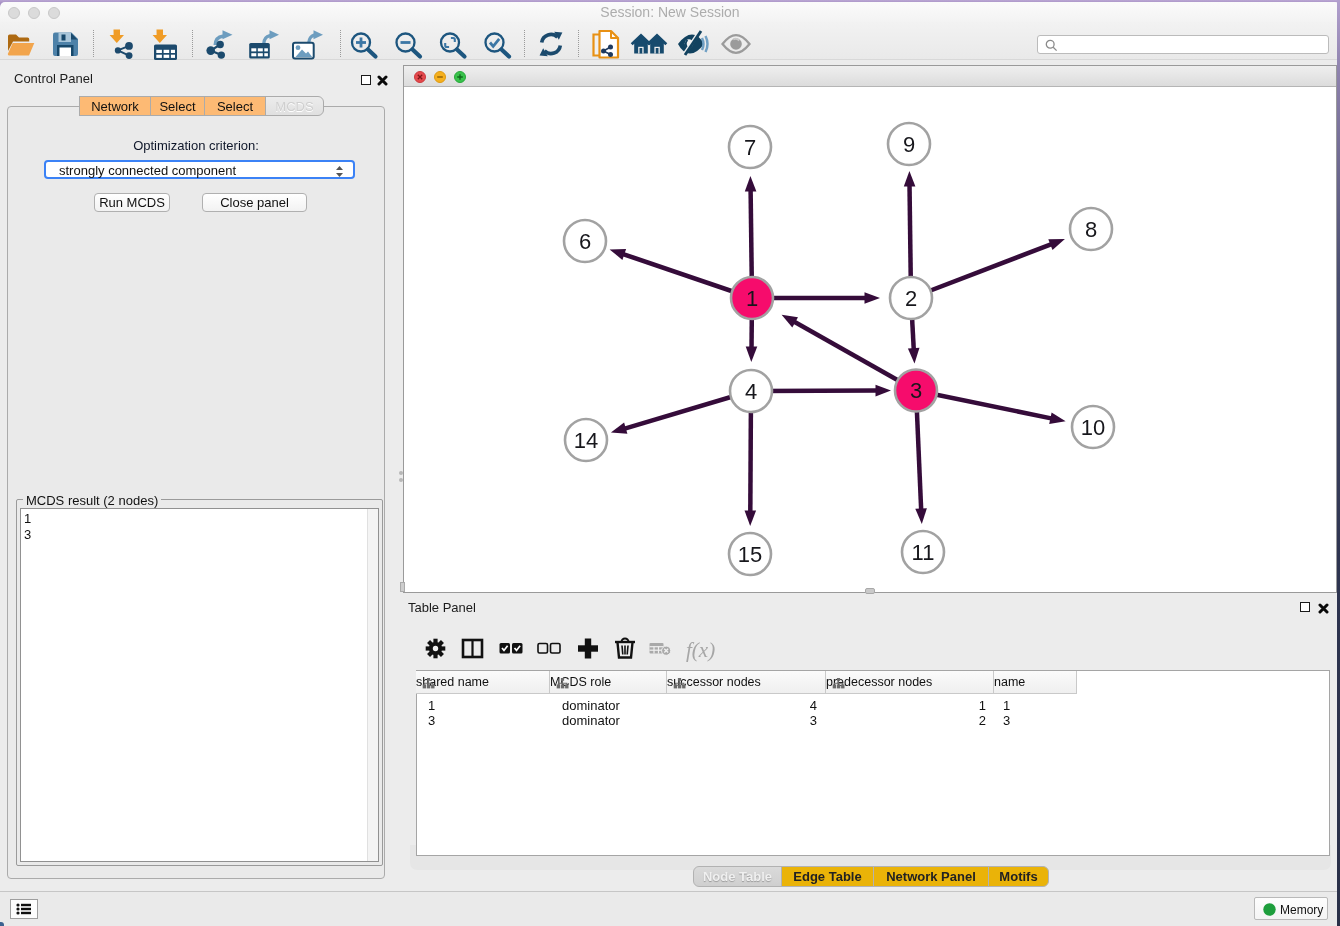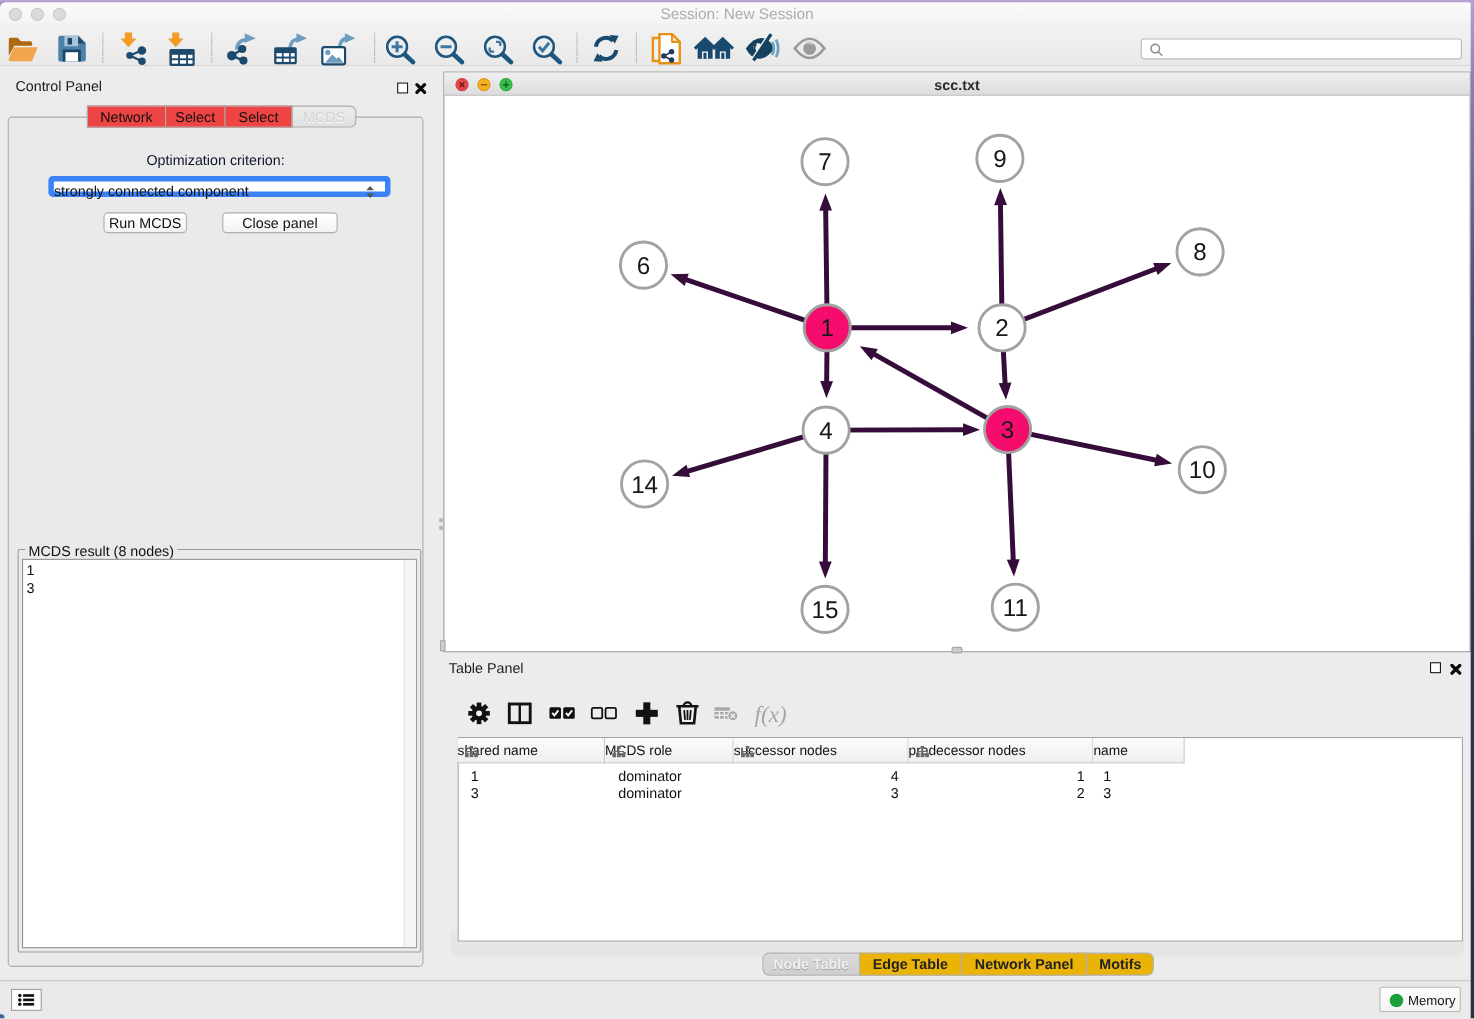--- a/index.html
+++ b/index.html
@@ -11,23 +11,23 @@
 #titlebar { left:0; top:2px; width:1340px; height:20px; background:linear-gradient(#fbfbfb,#f3f3f3); border-radius:5px 5px 0 0; }
 .tlight { position:absolute; top:7px; width:12px; height:12px; border-radius:50%; background:#dbdbdb; border:1px solid #c8c8c8; }
 #wtitle { left:0; top:4px; width:1340px; text-align:center; font-size:14px; color:#adadad; }
 #toolbar { left:0; top:22px; width:1340px; height:38px; background:linear-gradient(#f2f2f2,#e9e9e9); border-bottom:1px solid #d8d8d8; }
 .tsep { position:absolute; top:30px; height:27px; width:0; border-left:1px dotted #9a9a9a; }
 #searchbox { left:1037px; top:35px; width:292px; height:19px; background:#fff; border:1px solid #bbb; border-radius:3px; }
 
 #cptitle { left:14px; top:71px; font-size:13px; color:#1c1c1c; }
 .hsq { position:absolute; width:10px; height:10px; border:1.7px solid #1a1a1a; background:#fff; }
 #cpbox { left:7px; top:106px; width:378px; height:773px; border:1px solid #ababab; border-radius:4px; background:#eaeaea; }
-.tab { position:absolute; top:96px; height:20px; line-height:19px; text-align:center; font-size:13px; color:#111; background:#ef4444; border:1px solid #ababab; }
+.tab { position:absolute; top:96px; height:20px; line-height:19px; text-align:center; font-size:13px; color:#111; background:#fdba74; border:1px solid #ababab; }
 #optlabel { left:0; top:138px; width:392px; text-align:center; font-size:13px; color:#0f172a; }
-#combo { left:44px; top:160px; width:311px; height:19px; background:#fff; border:5px solid #3b82f6; border-radius:4px; font-size:13px; color:#111; line-height:17px; }
+#combo { left:44px; top:160px; width:311px; height:19px; background:#fff; border:2px solid #3b82f6; border-radius:4px; font-size:13px; color:#111; line-height:17px; padding-left:13px; }
 .btn { position:absolute; top:193px; height:19px; background:linear-gradient(#ffffff,#f2f2f2); border:1px solid #b0b0b0; border-radius:4px; font-size:13px; color:#111; text-align:center; line-height:17px; }
 #fieldset { left:16px; top:499px; width:367px; height:367px; border:1px solid #9a9a9a; border-radius:2px; }
 #fslegend { left:23px; top:492.5px; font-size:13px; color:#111; background:#eaeaea; padding:0 3px; }
 #fstext { left:20px; top:508px; width:359px; height:354px; background:#fff; border:1px solid #919191; font-size:13px; color:#111; line-height:15.5px; padding:2px 0 0 3px; }
 #fsscroll { left:367px; top:509px; width:11px; height:352px; background:#f4f4f4; border-left:1px solid #e0e0e0; }
 
 #netwin { left:403px; top:65px; width:934px; height:528px; background:#fff; border:1px solid #9a9a9a; }
 #nettitle { left:0; top:0; width:932px; height:21px; background:linear-gradient(#efefef,#dcdcdc); border-bottom:1px solid #b5b5b5; }
 .mlight { position:absolute; top:5px; width:12px; height:12px; border-radius:50%; }
 #netname { position:absolute; left:0; top:4px; width:932px; text-align:center; font-size:13px; font-weight:bold; color:#2a2a2a; }
@@ -229,42 +229,41 @@
 <div class="tab" style="left:204px;width:62px">Select</div>
 <div class="tab" style="left:265px;width:59px;background:linear-gradient(#ececec,#e0e0e0);color:#cfcfcf;text-shadow:0 1px 0 #ffffff;border-radius:0 6px 6px 0">MCDS</div>
 <div id="optlabel" class="abs">Optimization criterion:</div>
 <div id="combo" class="abs">strongly connected component<svg width="9" height="13" viewBox="0 0 9 13" style="position:absolute;right:9px;top:3px">
       <path d="M1 5 L4.5 1 L8 5 Z" fill="#555"></path>
       <path d="M1 8 L4.5 12 L8 8 Z" fill="#555"></path>
     </svg></div>
 <div class="btn" style="left:94px;width:76px">Run MCDS</div>
 <div class="btn" style="left:202px;width:105px">Close panel</div>
 <div id="fieldset" class="abs"></div>
-<div id="fslegend" class="abs">MCDS result (8 nodes)</div>
+<div id="fslegend" class="abs">MCDS result (2 nodes)</div>
 <div id="fstext" class="abs">1<br>3</div>
 <div id="fsscroll" class="abs"></div>
 
 <div id="netwin" class="abs">
 <div id="nettitle" class="abs"></div>
 <div class="mlight" style="left:10px;background:#e5494d;border:1px solid #ca3a3e">
       <svg width="10" height="10" viewBox="0 0 10 10" style="position:absolute;left:0;top:0">
         <path d="M2.8,2.8 L7.2,7.2 M7.2,2.8 L2.8,7.2" stroke="#7e1517" stroke-width="1.3"></path>
       </svg>
     </div>
 <div class="mlight" style="left:30px;background:#f6b01e;border:1px solid #dd9a12">
       <svg width="10" height="10" viewBox="0 0 10 10" style="position:absolute;left:0;top:0">
         <path d="M2.2,5 L7.8,5" stroke="#8e5f06" stroke-width="1.4"></path>
       </svg>
     </div>
 <div class="mlight" style="left:50px;background:#39c24b;border:1px solid #27a83a">
       <svg width="10" height="10" viewBox="0 0 10 10" style="position:absolute;left:0;top:0">
         <path d="M2.2,5 L7.8,5 M5,2.2 L5,7.8" stroke="#10691d" stroke-width="1.4"></path>
       </svg>
     </div>
-<div id="netname">scc.txt</div>
 <svg width="934" height="504" viewBox="0 0 934 504" style="position:absolute;left:0;top:21px">
 <g stroke="#350c3a" stroke-width="4.5">
 <line x1="348.0" y1="211.0" x2="346.6" y2="102.5"></line>
 <line x1="348.0" y1="211.0" x2="218.4" y2="166.8"></line>
 <line x1="348.0" y1="211.0" x2="462.5" y2="211.0"></line>
 <line x1="348.0" y1="211.0" x2="347.5" y2="261.5"></line>
 <line x1="507.0" y1="211.0" x2="505.5" y2="97.5"></line>
 <line x1="507.0" y1="211.0" x2="648.2" y2="156.9"></line>
 <line x1="507.0" y1="211.0" x2="509.8" y2="263.1"></line>
 <line x1="512.0" y1="303.5" x2="389.4" y2="234.3"></line>

